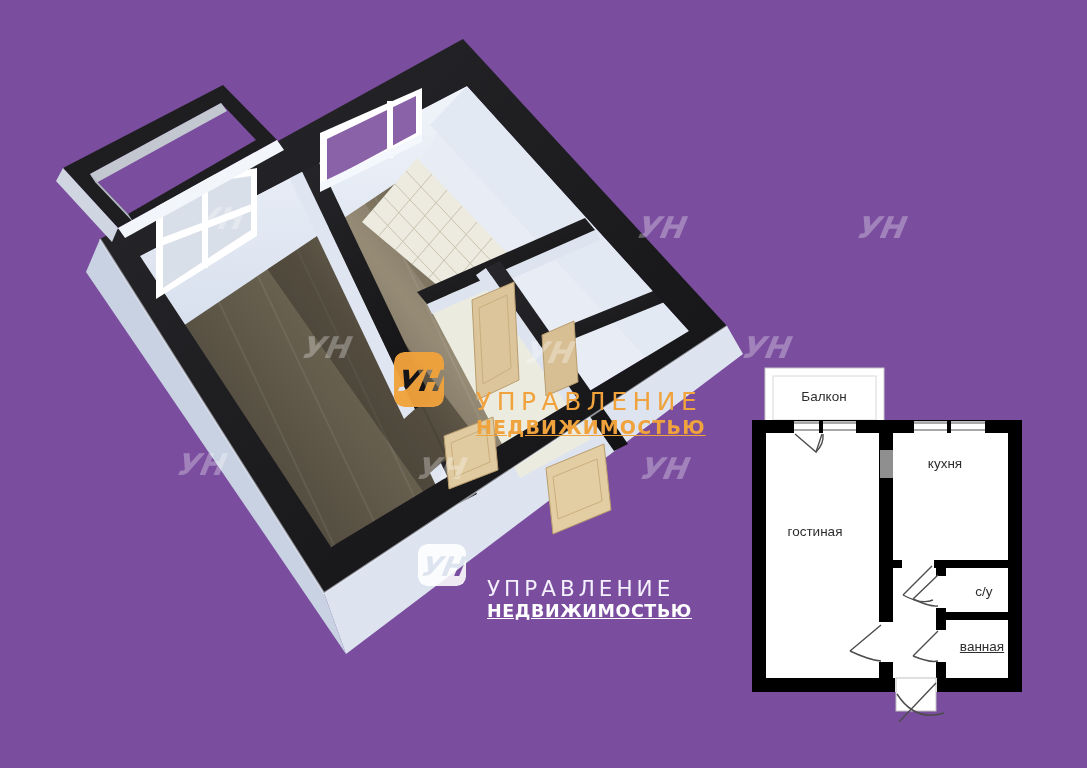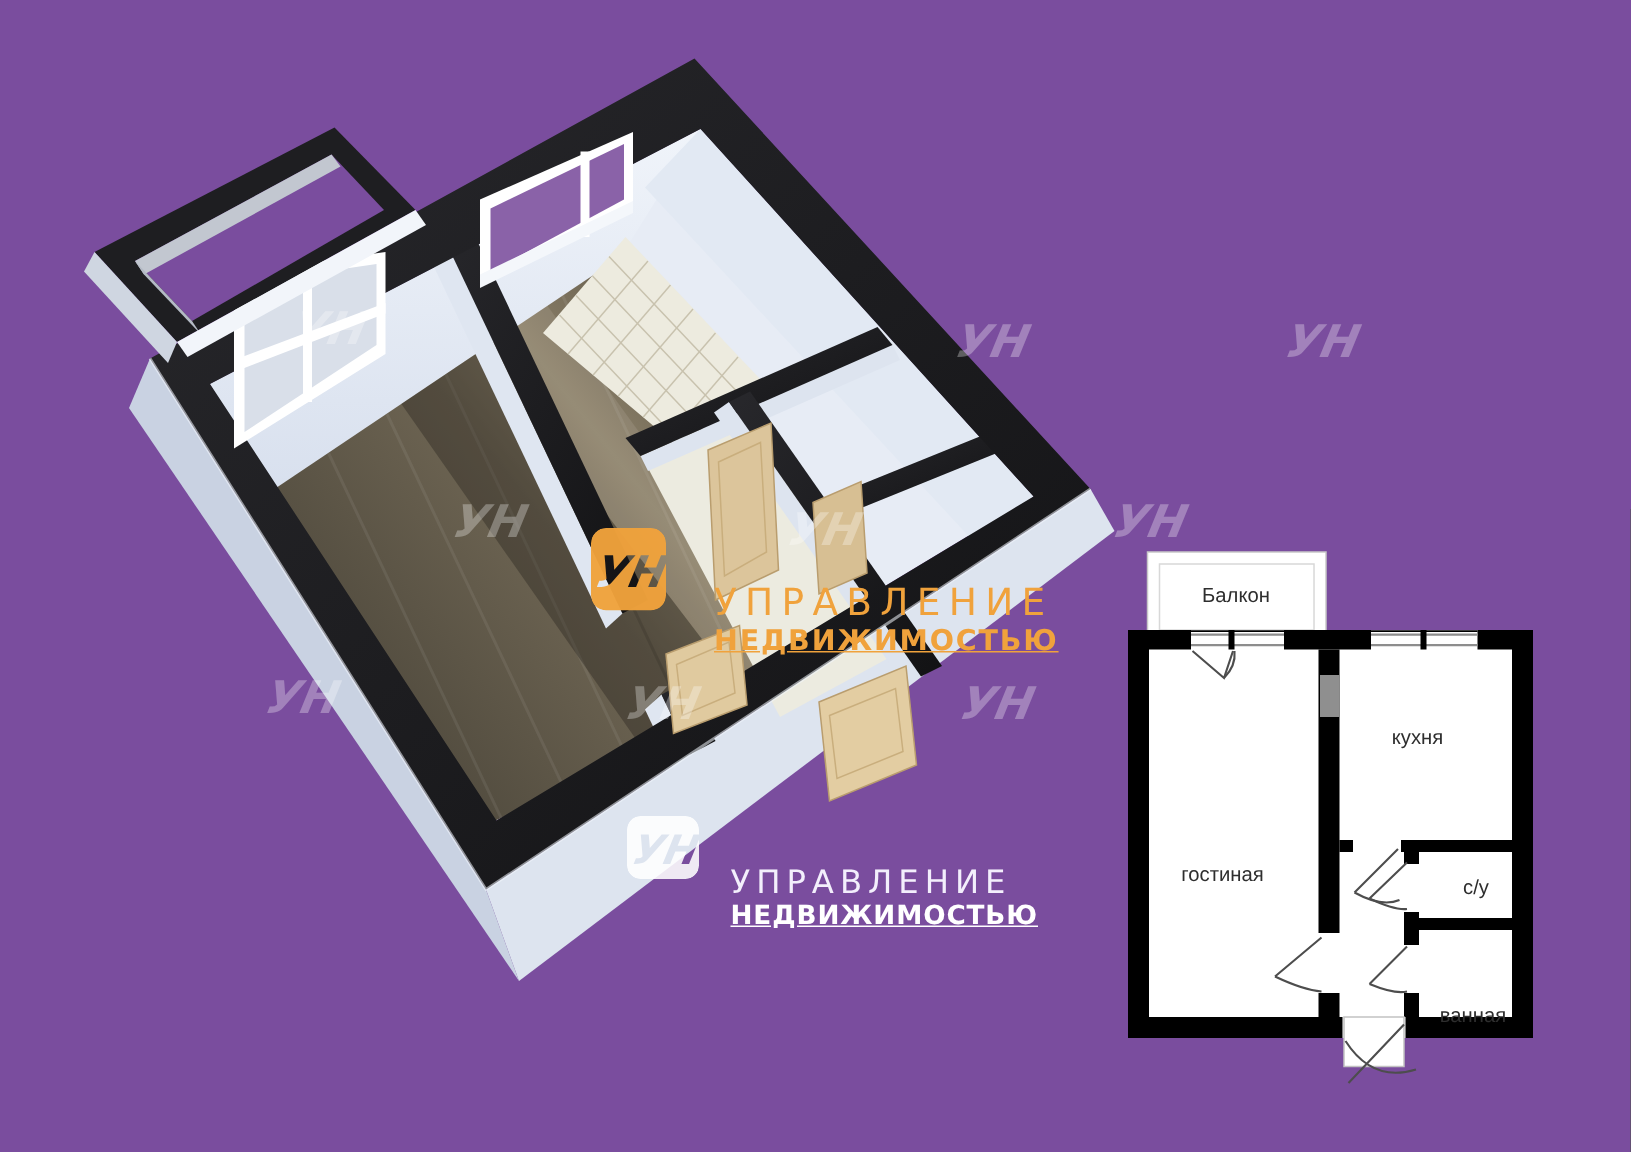--- a/index.html
+++ b/index.html
@@ -226,18 +226,18 @@
       <span class="l1">УПРАВЛЕНИЕ</span>
       <span class="l2">НЕДВИЖИМОСТЬЮ</span>
     </div>
 
     <div class="logo-text logo-white" style="left:487px;top:550px;">
       <span class="l1">УПРАВЛЕНИЕ</span>
       <span class="l2">НЕДВИЖИМОСТЬЮ</span>
     </div>
 
     <div class="plan-label" style="left:824px;top:389px;">Балкон</div>
-    <div class="plan-label" style="left:815px;top:575px;">гостиная</div>
-    <div class="plan-label" style="left:945px;top:484px;">кухня</div>
+    <div class="plan-label" style="left:815px;top:524px;">гостиная</div>
+    <div class="plan-label" style="left:945px;top:456px;">кухня</div>
     <div class="plan-label" style="left:984px;top:584px;">с/у</div>
-    <div class="plan-label" style="left:982px;top:669px;">ванная</div>
+    <div class="plan-label" style="left:982px;top:639px;text-decoration:underline;">ванная</div>
   </div>
 </div>
 
 </body></html>

